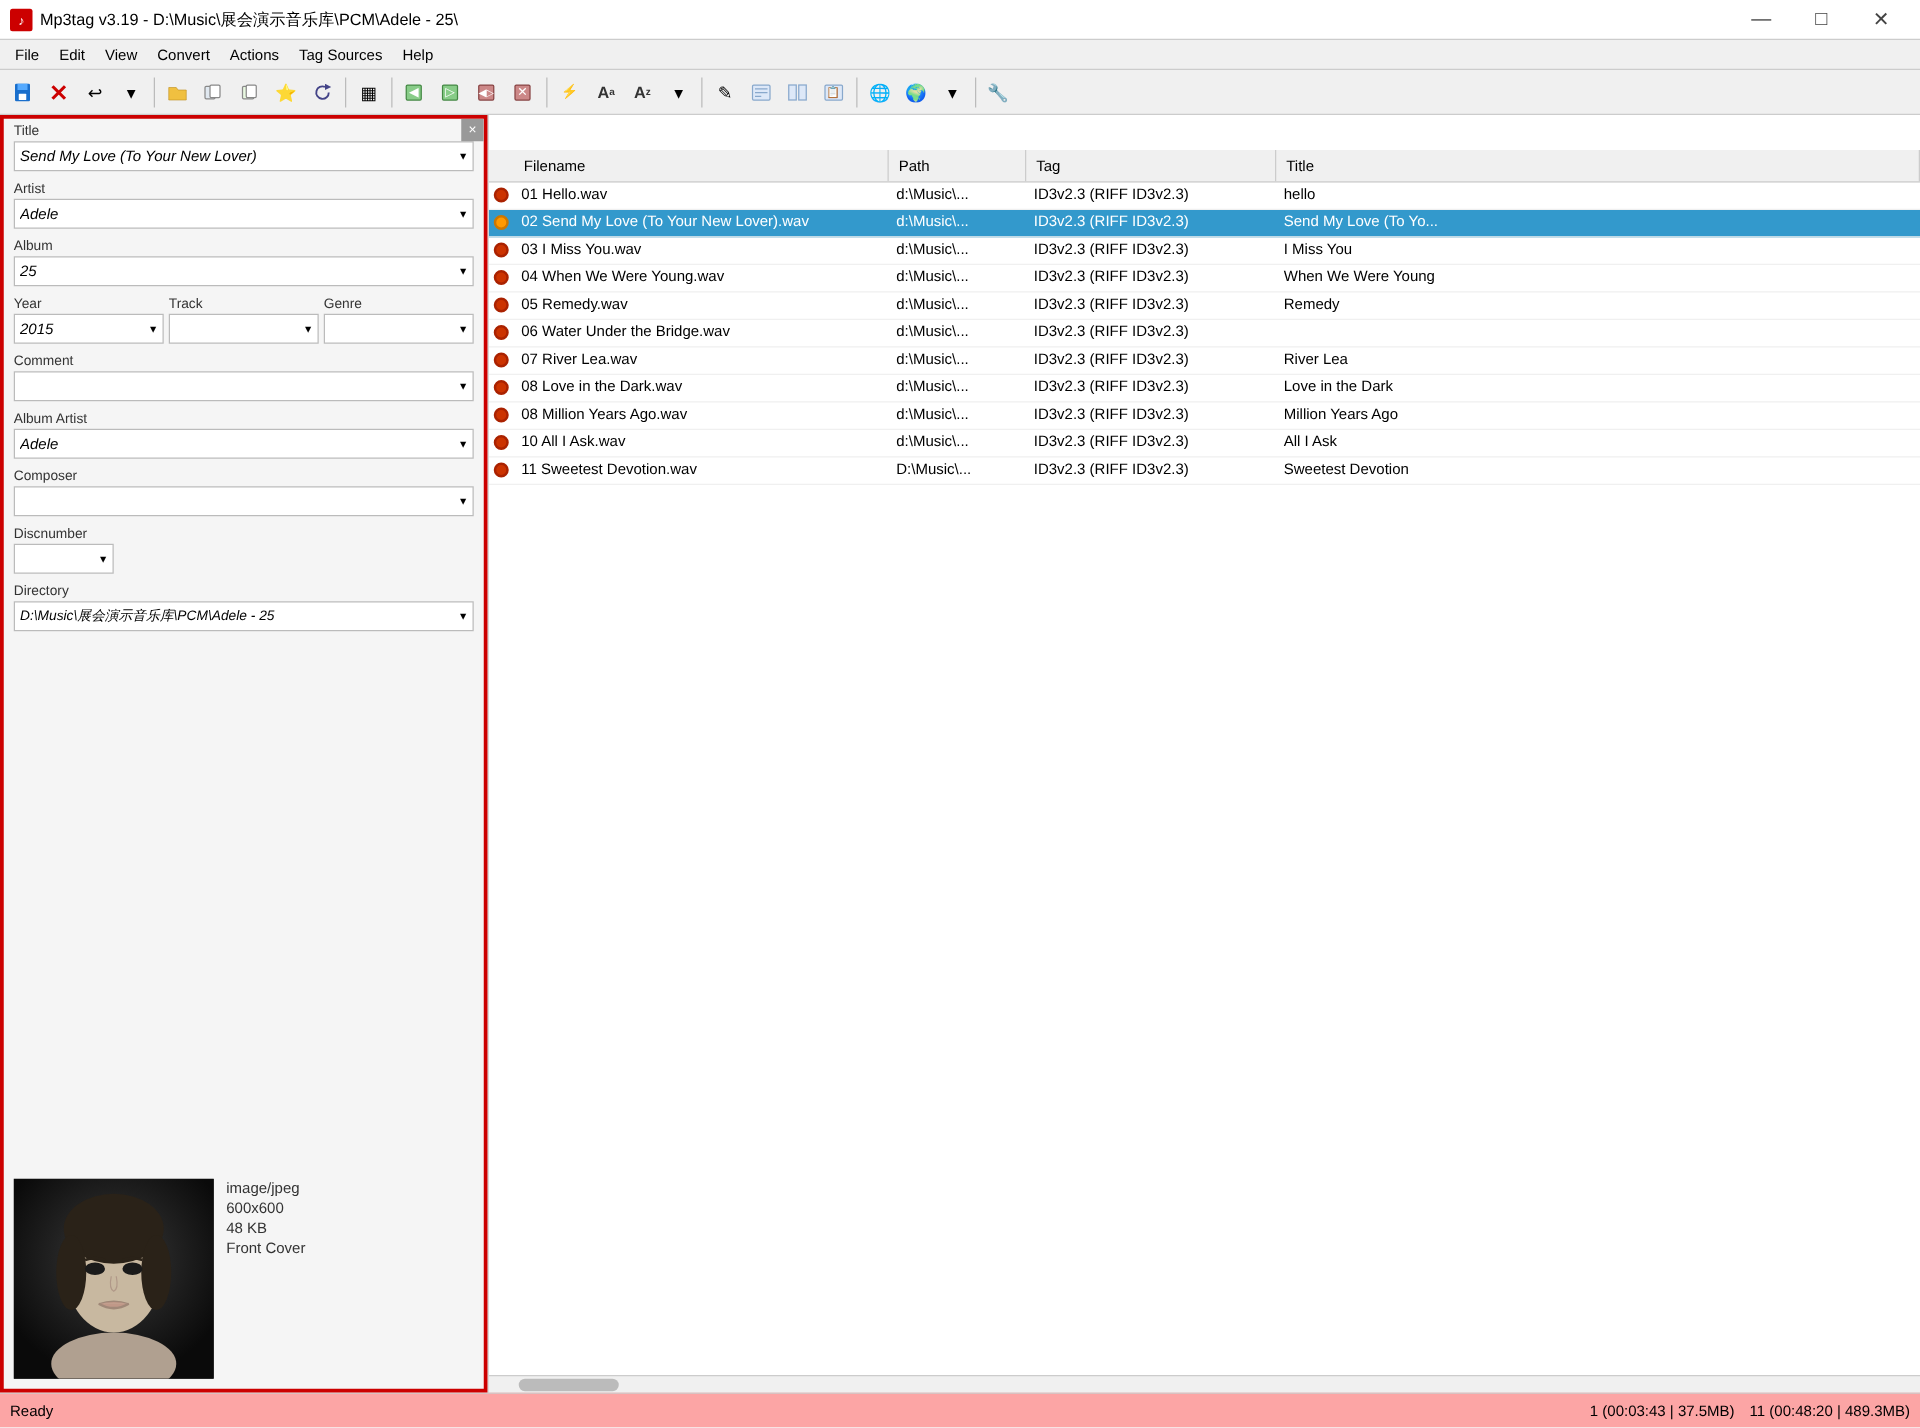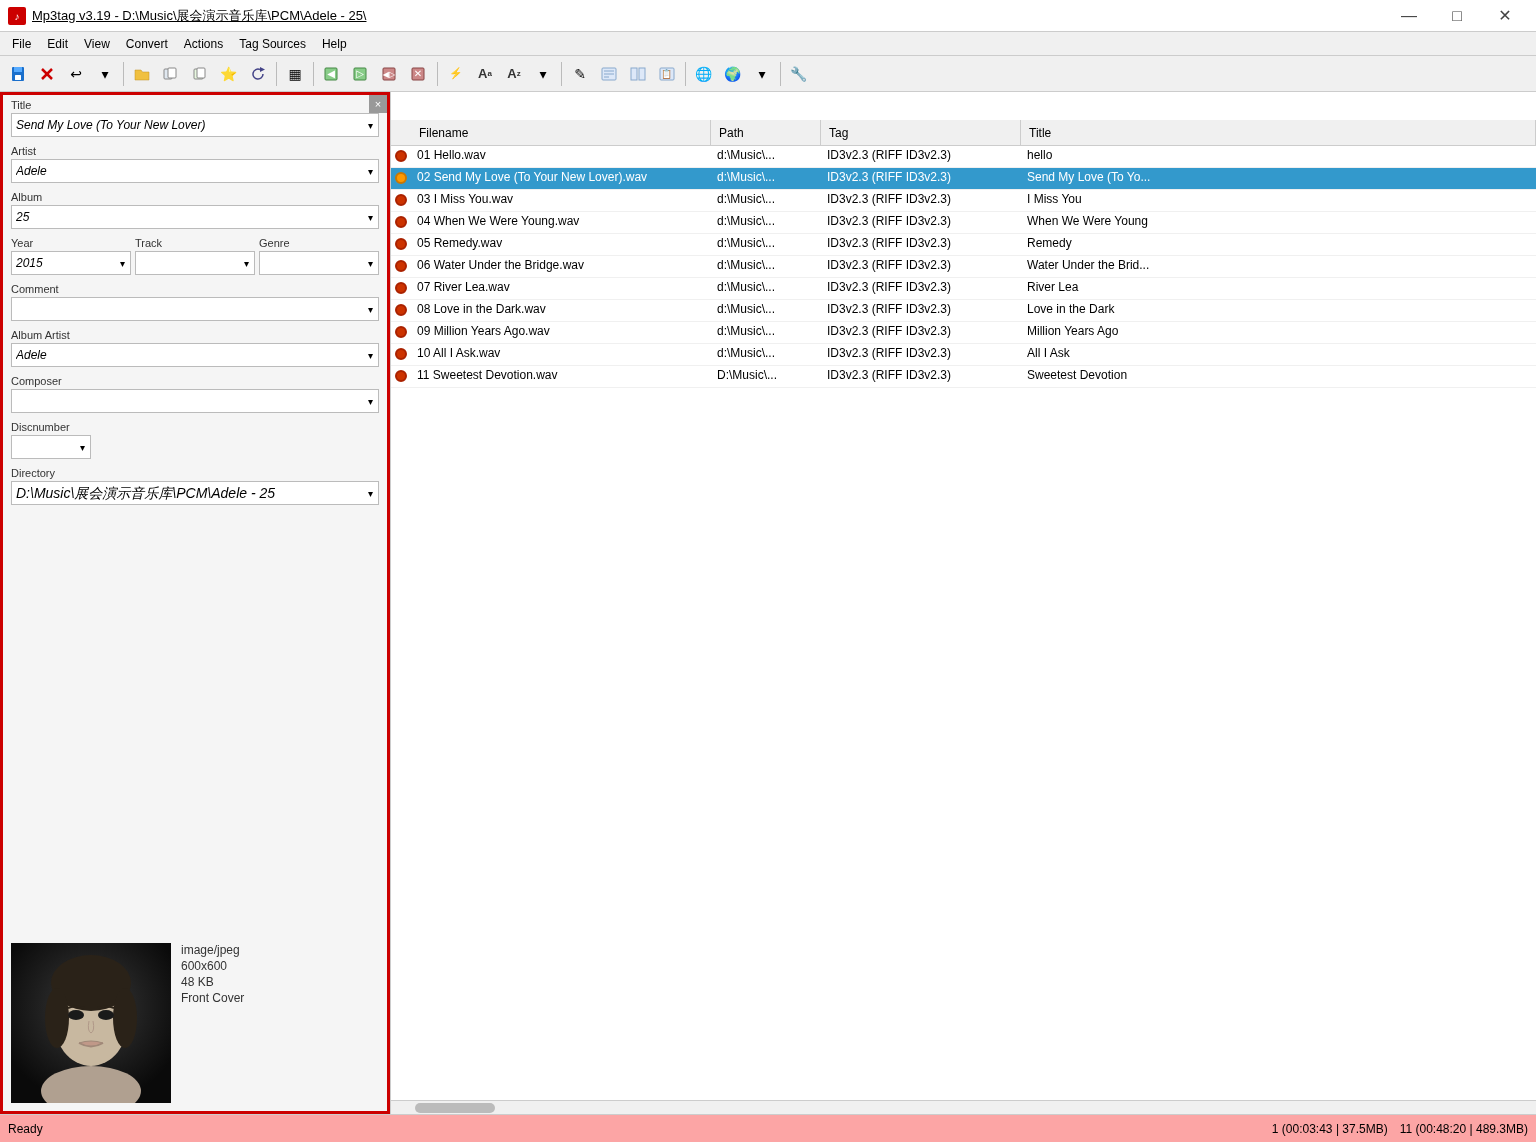--- a/index.html
+++ b/index.html
@@ -10,21 +10,21 @@
       background: #fff;
       height: 32px;
       display: flex;
       align-items: center;
       padding: 0 8px;
       border-bottom: 1px solid #ccc;
       justify-content: space-between;
     }
     .title-bar-left { display: flex; align-items: center; gap: 6px; }
     .title-bar-icon { width: 18px; height: 18px; background: #c00; border-radius: 2px; display: flex; align-items: center; justify-content: center; color: #fff; font-size: 10px; font-weight: bold; }
-    .title-bar-text { font-size: 13px; color: #000; text-decoration: underline; }
+    .title-bar-text { font-size: 13px; color: #000; }
     .title-bar-controls { display: flex; gap: 2px; }
     .title-bar-btn { width: 46px; height: 32px; display: flex; align-items: center; justify-content: center; cursor: pointer; font-size: 16px; color: #444; border: none; background: transparent; }
 
     
     .menu-bar {
       background: #f0f0f0;
       height: 24px;
       display: flex;
       align-items: center;
       padding: 0 4px;
@@ -463,21 +463,21 @@
       <div class="dropdown-wrapper" style="width:80px;">
         <select style="width:80px;">
           <option></option>
         </select>
       </div>
     </div>
 
     <div class="field-group">
       <div class="field-label">Directory</div>
       <div class="dropdown-wrapper">
-        <select style="font-size:14px;">
+        <select style="font-size:11px;">
           <option>D:\Music\展会演示音乐库\PCM\Adele - 25</option>
         </select>
       </div>
     </div>
 
     <div class="album-art-section">
       <div class="album-art">
 
         <svg width="160" height="160" viewBox="0 0 160 160" xmlns="http://www.w3.org/2000/svg">
           <rect width="160" height="160" fill="#1a1a1a"></rect>
@@ -583,21 +583,20 @@
         <div class="file-cell col-title">Remedy</div>
       </div>
 
       <div class="file-row">
         <div class="file-icon">
             <div class="file-icon-circle"></div>
           </div>
         <div class="file-cell col-filename">06 Water Under the Bridge.wav</div>
         <div class="file-cell col-path">d:\Music\...</div>
         <div class="file-cell col-tag">ID3v2.3 (RIFF ID3v2.3)</div>
-        <div class="file-cell col-title">Water Under the Brid...</div>
       </div>
 
       <div class="file-row">
         <div class="file-icon">
             <div class="file-icon-circle"></div>
           </div>
         <div class="file-cell col-filename">07 River Lea.wav</div>
         <div class="file-cell col-path">d:\Music\...</div>
         <div class="file-cell col-tag">ID3v2.3 (RIFF ID3v2.3)</div>
         <div class="file-cell col-title">River Lea</div>
@@ -610,21 +609,21 @@
         <div class="file-cell col-filename">08 Love in the Dark.wav</div>
         <div class="file-cell col-path">d:\Music\...</div>
         <div class="file-cell col-tag">ID3v2.3 (RIFF ID3v2.3)</div>
         <div class="file-cell col-title">Love in the Dark</div>
       </div>
 
       <div class="file-row">
         <div class="file-icon">
             <div class="file-icon-circle"></div>
           </div>
-        <div class="file-cell col-filename">09 Million Years Ago.wav</div>
+        <div class="file-cell col-filename">08 Million Years Ago.wav</div>
         <div class="file-cell col-path">d:\Music\...</div>
         <div class="file-cell col-tag">ID3v2.3 (RIFF ID3v2.3)</div>
         <div class="file-cell col-title">Million Years Ago</div>
       </div>
 
       <div class="file-row">
         <div class="file-icon">
             <div class="file-icon-circle"></div>
           </div>
         <div class="file-cell col-filename">10 All I Ask.wav</div>

